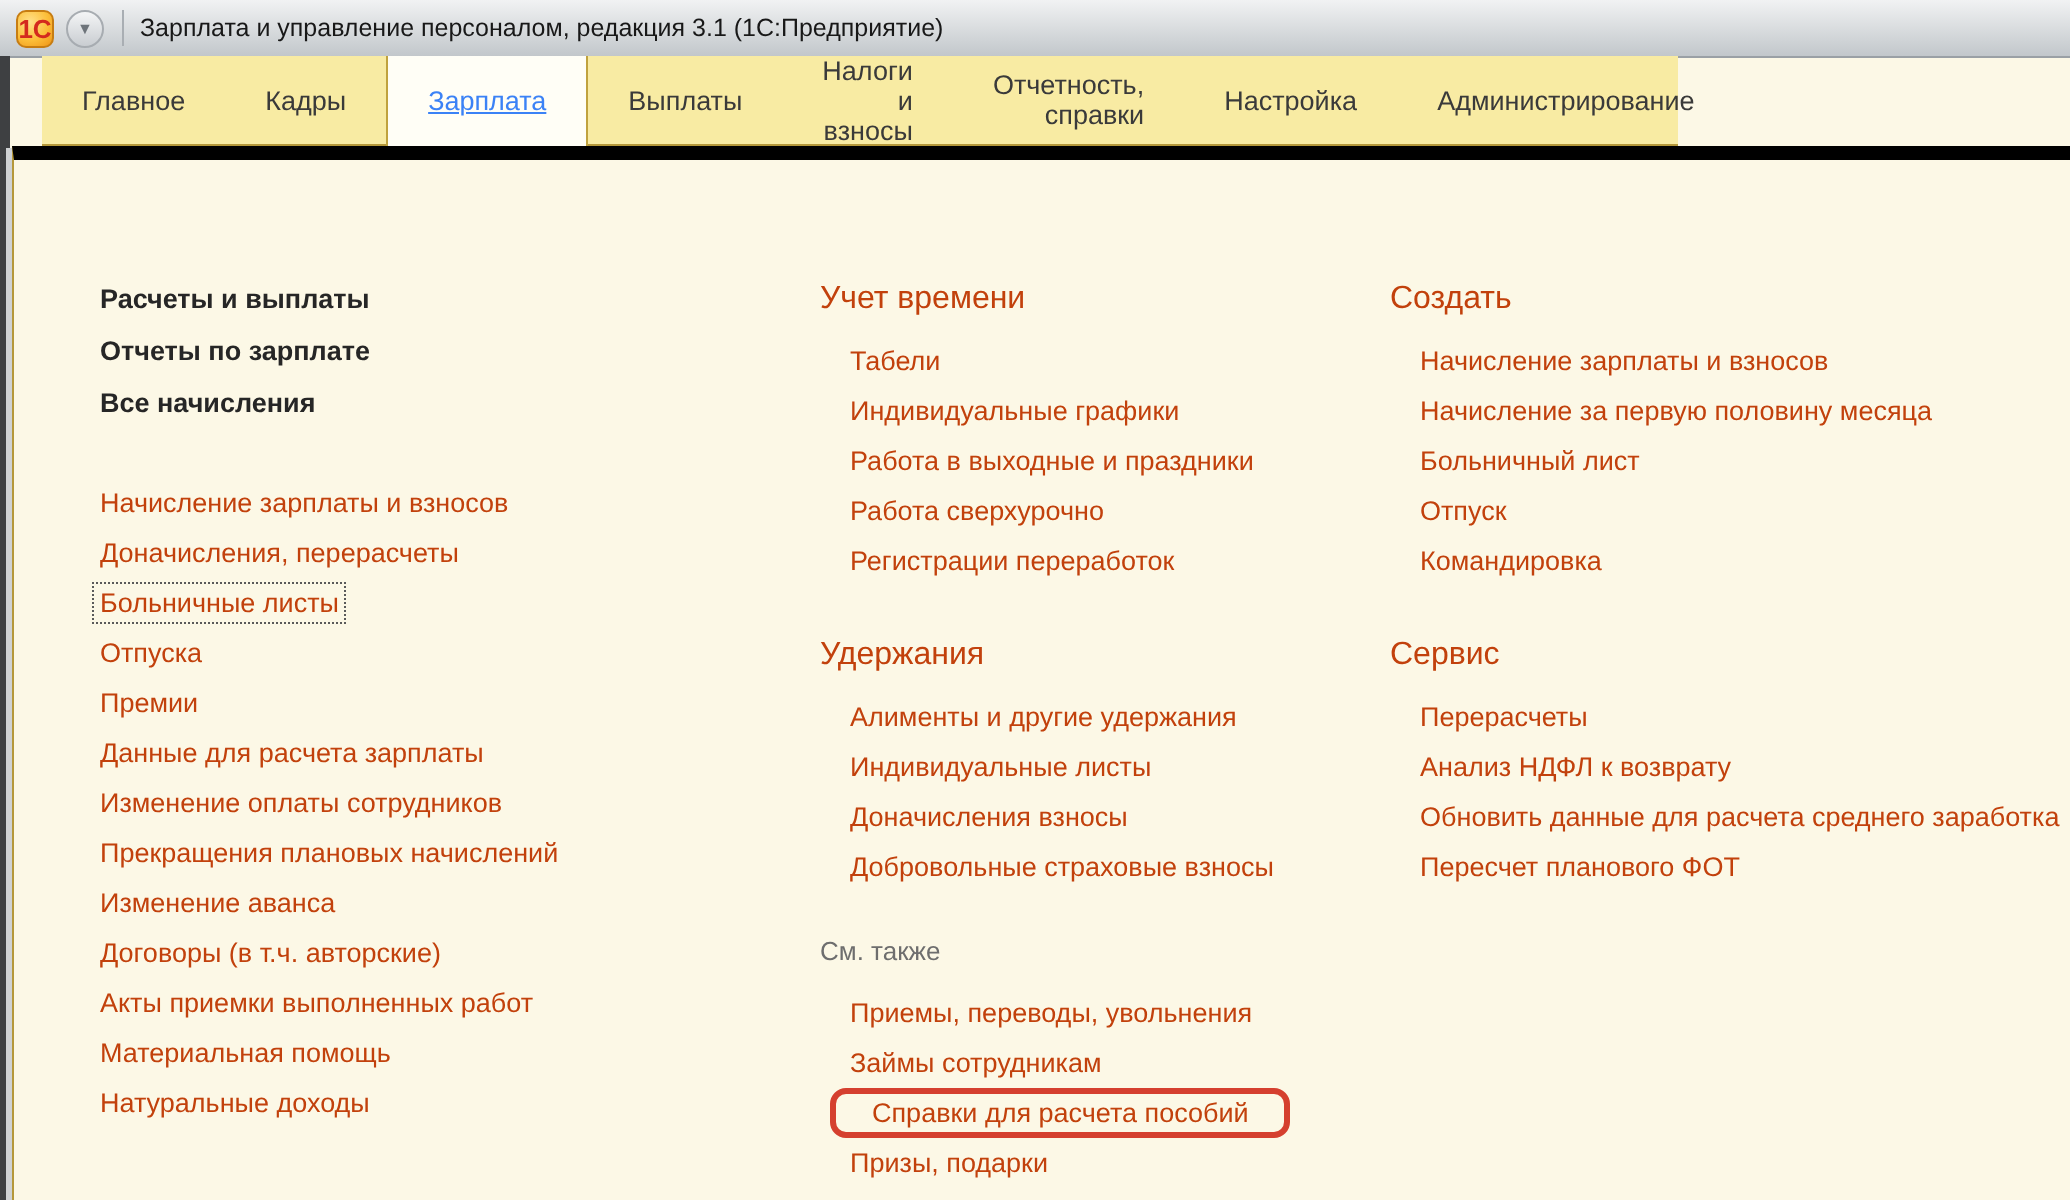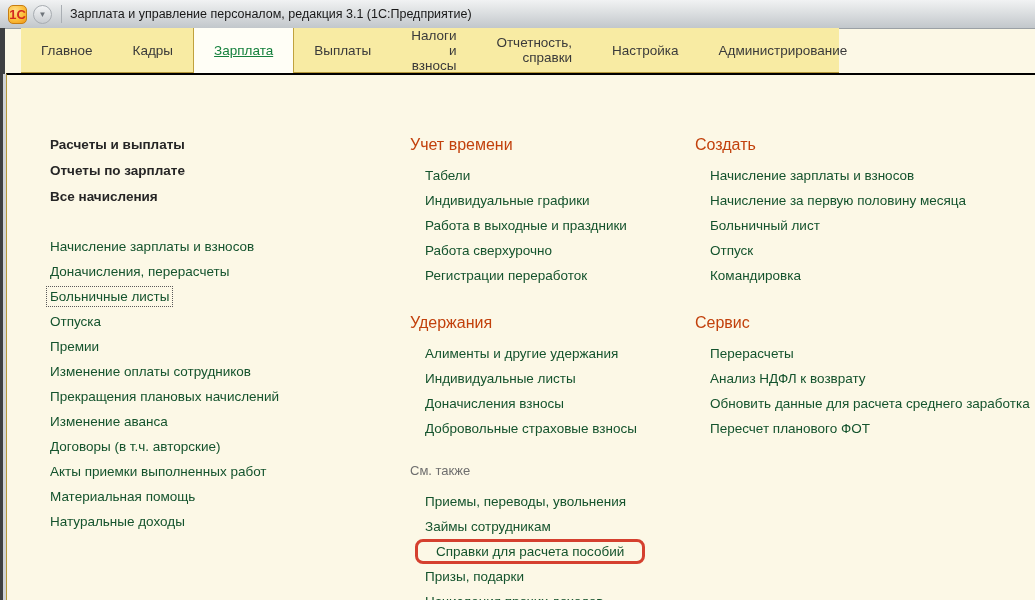--- a/index.html
+++ b/index.html
@@ -45,39 +45,39 @@
   }
   .tab{
     display:flex;align-items:center;
     padding:0 20px;font-size:13.5px;color:#3a3a3a;cursor:pointer;
     position:relative;
   }
   .tab.active{
     background:#fffef6;
     border-left:1px solid #c0a23e;border-right:1px solid #c0a23e;
     margin-bottom:-1px;
-    text-decoration:underline;color:#15803d;
+    text-decoration:underline;color:#3b82f6;
   }
   
   .content{
     position:absolute;left:6px;top:73px;width:1029px;height:527px;
     background:#fcf8e6;
-    border-top:2px solid #000000;border-left:1px solid #b5983a;
+    border-top:7px solid #000000;border-left:1px solid #b5983a;
     box-sizing:border-box;
   }
   .col{position:absolute;}
   .col1{left:43px;top:57px;width:330px;}
   .col2{left:403px;top:57px;width:280px;}
   .col3{left:688px;top:57px;width:345px;}
   .feat-item{height:26px;line-height:26px;font-size:13.5px;font-weight:bold;color:#262626;white-space:nowrap;cursor:pointer;}
   .spacer24{height:24px;}
   .spacer22{height:22px;}
   .spacer17{height:17px;}
   .spacer5{height:5px;}
-  .nav-item{height:25px;line-height:25px;font-size:13.5px;color:#14532d;white-space:nowrap;cursor:pointer;}
+  .nav-item{height:25px;line-height:25px;font-size:13.5px;color:#c2410c;white-space:nowrap;cursor:pointer;}
   .sec-header{height:26px;line-height:26px;font-size:16px;color:#c2410c;white-space:nowrap;}
   .sec-header-gray{height:26px;line-height:26px;font-size:13px;color:#6e6e6e;white-space:nowrap;}
   .indent{padding-left:15px;}
   .focus-box{
     display:inline-block;border:1px dotted #5a5a5a;
     padding:0 3px;margin-left:-4px;line-height:19px;
   }
   .red-box{
     display:inline-block;border:3px solid #d5402f;border-radius:8px;
     padding:0 18px;margin-left:-10px;line-height:19px;background:transparent;
@@ -113,20 +113,21 @@
   <div class="col col1">
     <div class="feat-item">Расчеты и выплаты</div>
     <div class="feat-item">Отчеты по зарплате</div>
     <div class="feat-item">Все начисления</div>
     <div class="spacer24"></div>
     <div class="nav-item">Начисление зарплаты и взносов</div>
     <div class="nav-item">Доначисления, перерасчеты</div>
     <div class="nav-item"><span class="focus-box">Больничные листы</span></div>
     <div class="nav-item">Отпуска</div>
     <div class="nav-item">Премии</div>
+    <div class="nav-item">Данные для расчета зарплаты</div>
     <div class="nav-item">Изменение оплаты сотрудников</div>
     <div class="nav-item">Прекращения плановых начислений</div>
     <div class="nav-item">Изменение аванса</div>
     <div class="nav-item">Договоры (в т.ч. авторские)</div>
     <div class="nav-item">Акты приемки выполненных работ</div>
     <div class="nav-item">Материальная помощь</div>
     <div class="nav-item">Натуральные доходы</div>
   </div>
 
   <div class="col col2">

